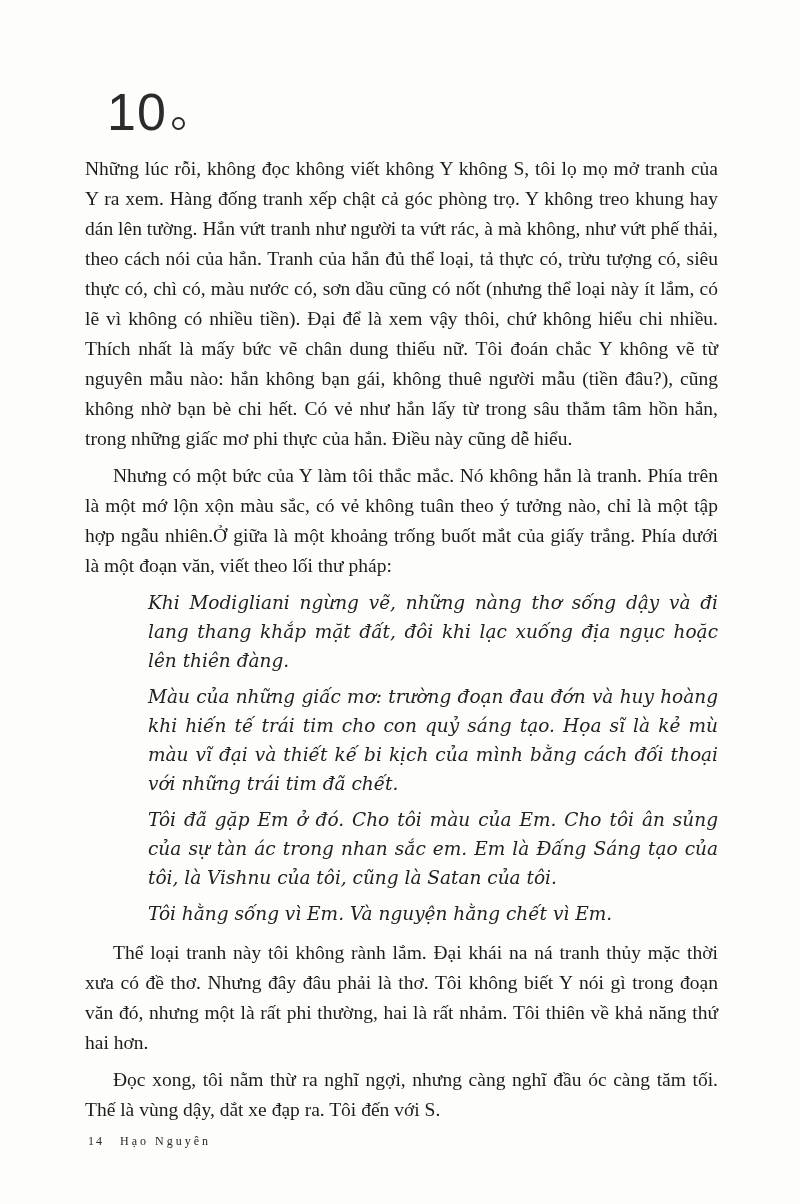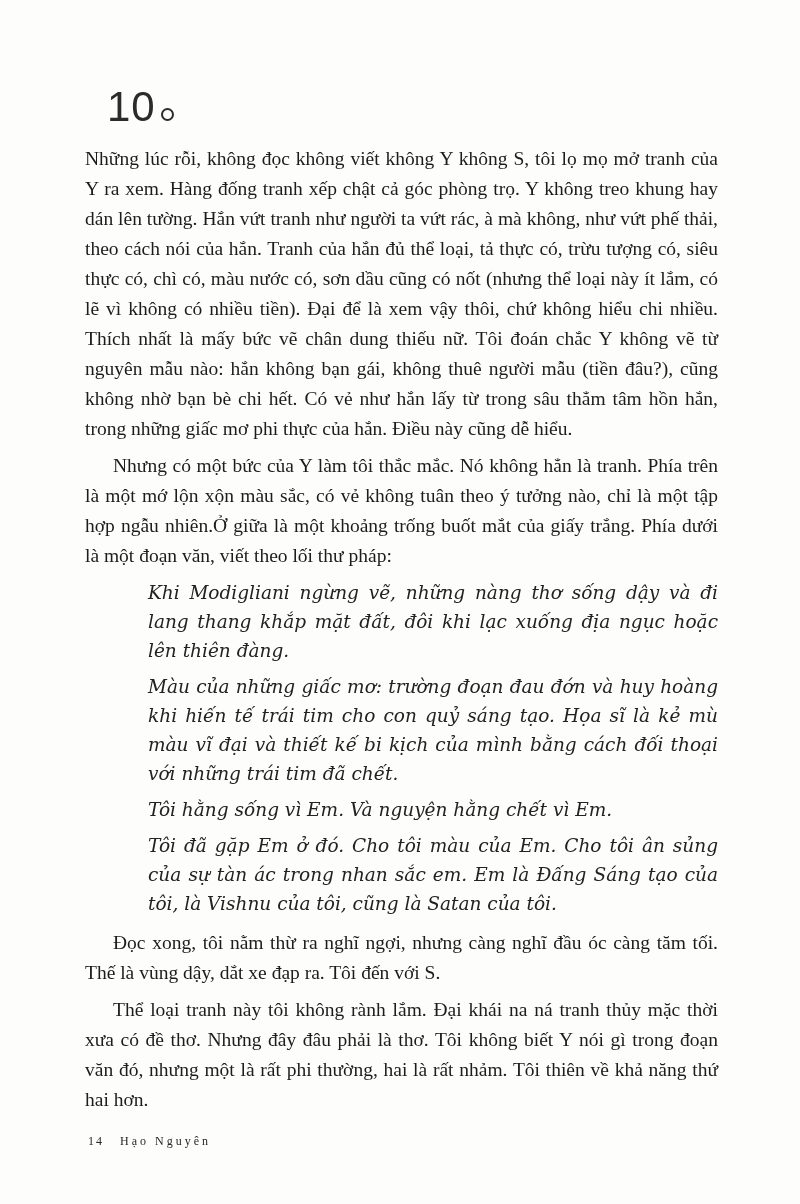--- a/index.html
+++ b/index.html
@@ -24,21 +24,21 @@
   }
   .content {
     position: absolute;
     left: 85px;
     right: 82px;
     top: 86px;
   }
   .chapter-heading {
     font-family: "Liberation Sans", sans-serif;
     font-weight: 400;
-    font-size: 42px;
+    font-size: 52px;
     letter-spacing: 1px;
     color: #2b2b2b;
     margin-left: 22px;
     margin-bottom: 16px;
     line-height: 1;
   }
   .chapter-ring {
     display: inline-block;
     width: 9px;
     height: 9px;
@@ -96,26 +96,26 @@
       <span>10</span><span class="chapter-ring"></span>
     </div>
 
     <p class="body-par no-indent">Những lúc rỗi, không đọc không viết không Y không S, tôi lọ mọ mở tranh của Y ra xem. Hàng đống tranh xếp chật cả góc phòng trọ. Y không treo khung hay dán lên tường. Hắn vứt tranh như người ta vứt rác, à mà không, như vứt phế thải, theo cách nói của hắn. Tranh của hắn đủ thể loại, tả thực có, trừu tượng có, siêu thực có, chì có, màu nước có, sơn dầu cũng có nốt (nhưng thể loại này ít lắm, có lẽ vì không có nhiều tiền). Đại để là xem vậy thôi, chứ không hiểu chi nhiều. Thích nhất là mấy bức vẽ chân dung thiếu nữ. Tôi đoán chắc Y không vẽ từ nguyên mẫu nào: hắn không bạn gái, không thuê người mẫu (tiền đâu?), cũng không nhờ bạn bè chi hết. Có vẻ như hắn lấy từ trong sâu thẳm tâm hồn hắn, trong những giấc mơ phi thực của hắn. Điều này cũng dễ hiểu.</p>
 
     <p class="body-par">Nhưng có một bức của Y làm tôi thắc mắc. Nó không hẳn là tranh. Phía trên là một mớ lộn xộn màu sắc, có vẻ không tuân theo ý tưởng nào, chỉ là một tập hợp ngẫu nhiên.Ở giữa là một khoảng trống buốt mắt của giấy trắng. Phía dưới là một đoạn văn, viết theo lối thư pháp:</p>
 
     <div class="quote">
       <p>Khi Modigliani ngừng vẽ, những nàng thơ sống dậy và đi lang thang khắp mặt đất, đôi khi lạc xuống địa ngục hoặc lên thiên đàng.</p>
       <p>Màu của những giấc mơ: trường đoạn đau đớn và huy hoàng khi hiến tế trái tim cho con quỷ sáng tạo. Họa sĩ là kẻ mù màu vĩ đại và thiết kế bi kịch của mình bằng cách đối thoại với những trái tim đã chết.</p>
+      <p>Tôi đã gặp Em ở đó. Cho tôi màu của Em. Cho tôi ân sủng của sự tàn ác trong nhan sắc em. Em là Đấng Sáng tạo của tôi, là Vishnu của tôi, cũng là Satan của tôi.</p>
       <p>Tôi hằng sống vì Em. Và nguyện hằng chết vì Em.</p>
-      <p>Tôi đã gặp Em ở đó. Cho tôi màu của Em. Cho tôi ân sủng của sự tàn ác trong nhan sắc em. Em là Đấng Sáng tạo của tôi, là Vishnu của tôi, cũng là Satan của tôi.</p>
     </div>
 
+    <p class="body-par">Thể loại tranh này tôi không rành lắm. Đại khái na ná tranh thủy mặc thời xưa có đề thơ. Nhưng đây đâu phải là thơ. Tôi không biết Y nói gì trong đoạn văn đó, nhưng một là rất phi thường, hai là rất nhảm. Tôi thiên về khả năng thứ hai hơn.</p>
+
     <p class="body-par">Đọc xong, tôi nằm thừ ra nghĩ ngợi, nhưng càng nghĩ đầu óc càng tăm tối. Thế là vùng dậy, dắt xe đạp ra. Tôi đến với S.</p>
-
-    <p class="body-par">Thể loại tranh này tôi không rành lắm. Đại khái na ná tranh thủy mặc thời xưa có đề thơ. Nhưng đây đâu phải là thơ. Tôi không biết Y nói gì trong đoạn văn đó, nhưng một là rất phi thường, hai là rất nhảm. Tôi thiên về khả năng thứ hai hơn.</p>
 
   </div>
 
   <div class="page-footer">
     <span class="page-number">14</span><span class="author-name">Hạo Nguyên</span>
   </div>
 </div>
 
 </body></html>

